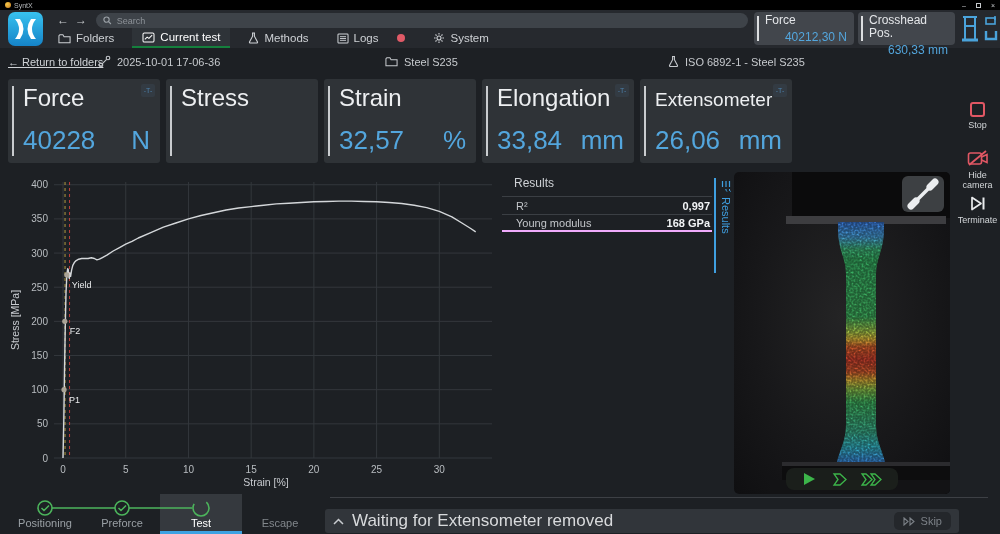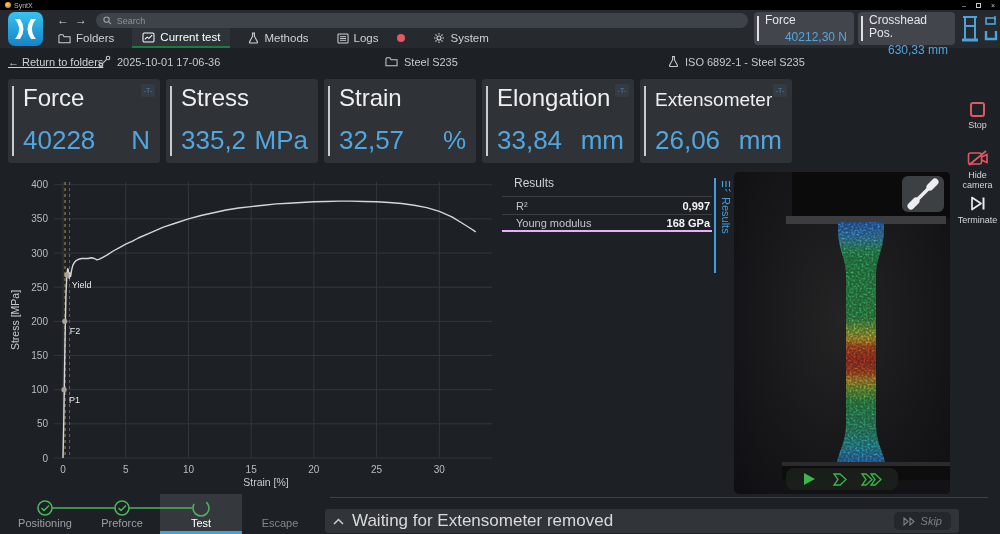--- a/index.html
+++ b/index.html
@@ -71,21 +71,21 @@
   .step-highlight { position:absolute; left:160px; top:0; width:82px; height:40px; background:#35393e; border-bottom:3px solid #3ea2e2; }
   .step-label { position:absolute; top:23px; transform:translateX(-50%); font-size:11px; color:#9aa0a5; white-space:nowrap; }
   .step-label.active { color:#fff; }
   .step-label.pending { color:#82878c; }
 
   .bottom-divider { position:absolute; left:330px; top:497px; width:658px; height:1px; background:#4e5257; opacity:.65; }
 
   
   .statusbar { position:absolute; left:325px; top:509px; width:634px; height:24px; background:#31353a; border-radius:3px; display:flex; align-items:center; padding:0 8px; }
   .status-msg { font-size:17px; color:#d8dadc; margin-left:8px; }
-  .skip-btn { margin-left:auto; display:flex; align-items:center; gap:5px; background:#24272b; border-radius:5px; padding:3px 9px; color:#7c8187; font-size:11px;font-style:italic; }
+  .skip-btn { margin-left:auto; display:flex; align-items:center; gap:5px; background:#24272b; border-radius:5px; padding:3px 9px; color:#7c8187; font-size:11px; }
 </style>
 </head>
 <body>
 
 <div class="titlebar">
   <div class="app-dot"></div>
   <span>SyntX</span>
   <div class="win-controls">
     <span>–</span>
     <span class="win-box"></span>
@@ -206,24 +206,20 @@
     <div class="tare">-T-</div>
     <div class="ctitle">Force</div>
     <div class="cvalue">
         <span>40228</span>
         <span>N</span>
       </div>
   </div>
   <div class="card">
 
     <div class="ctitle">Stress</div>
-    <div class="cvalue">
-        <span>335,2</span>
-        <span>MPa</span>
-      </div>
   </div>
   <div class="card">
 
     <div class="ctitle">Strain</div>
     <div class="cvalue">
         <span>32,57</span>
         <span>%</span>
       </div>
   </div>
   <div class="card">

